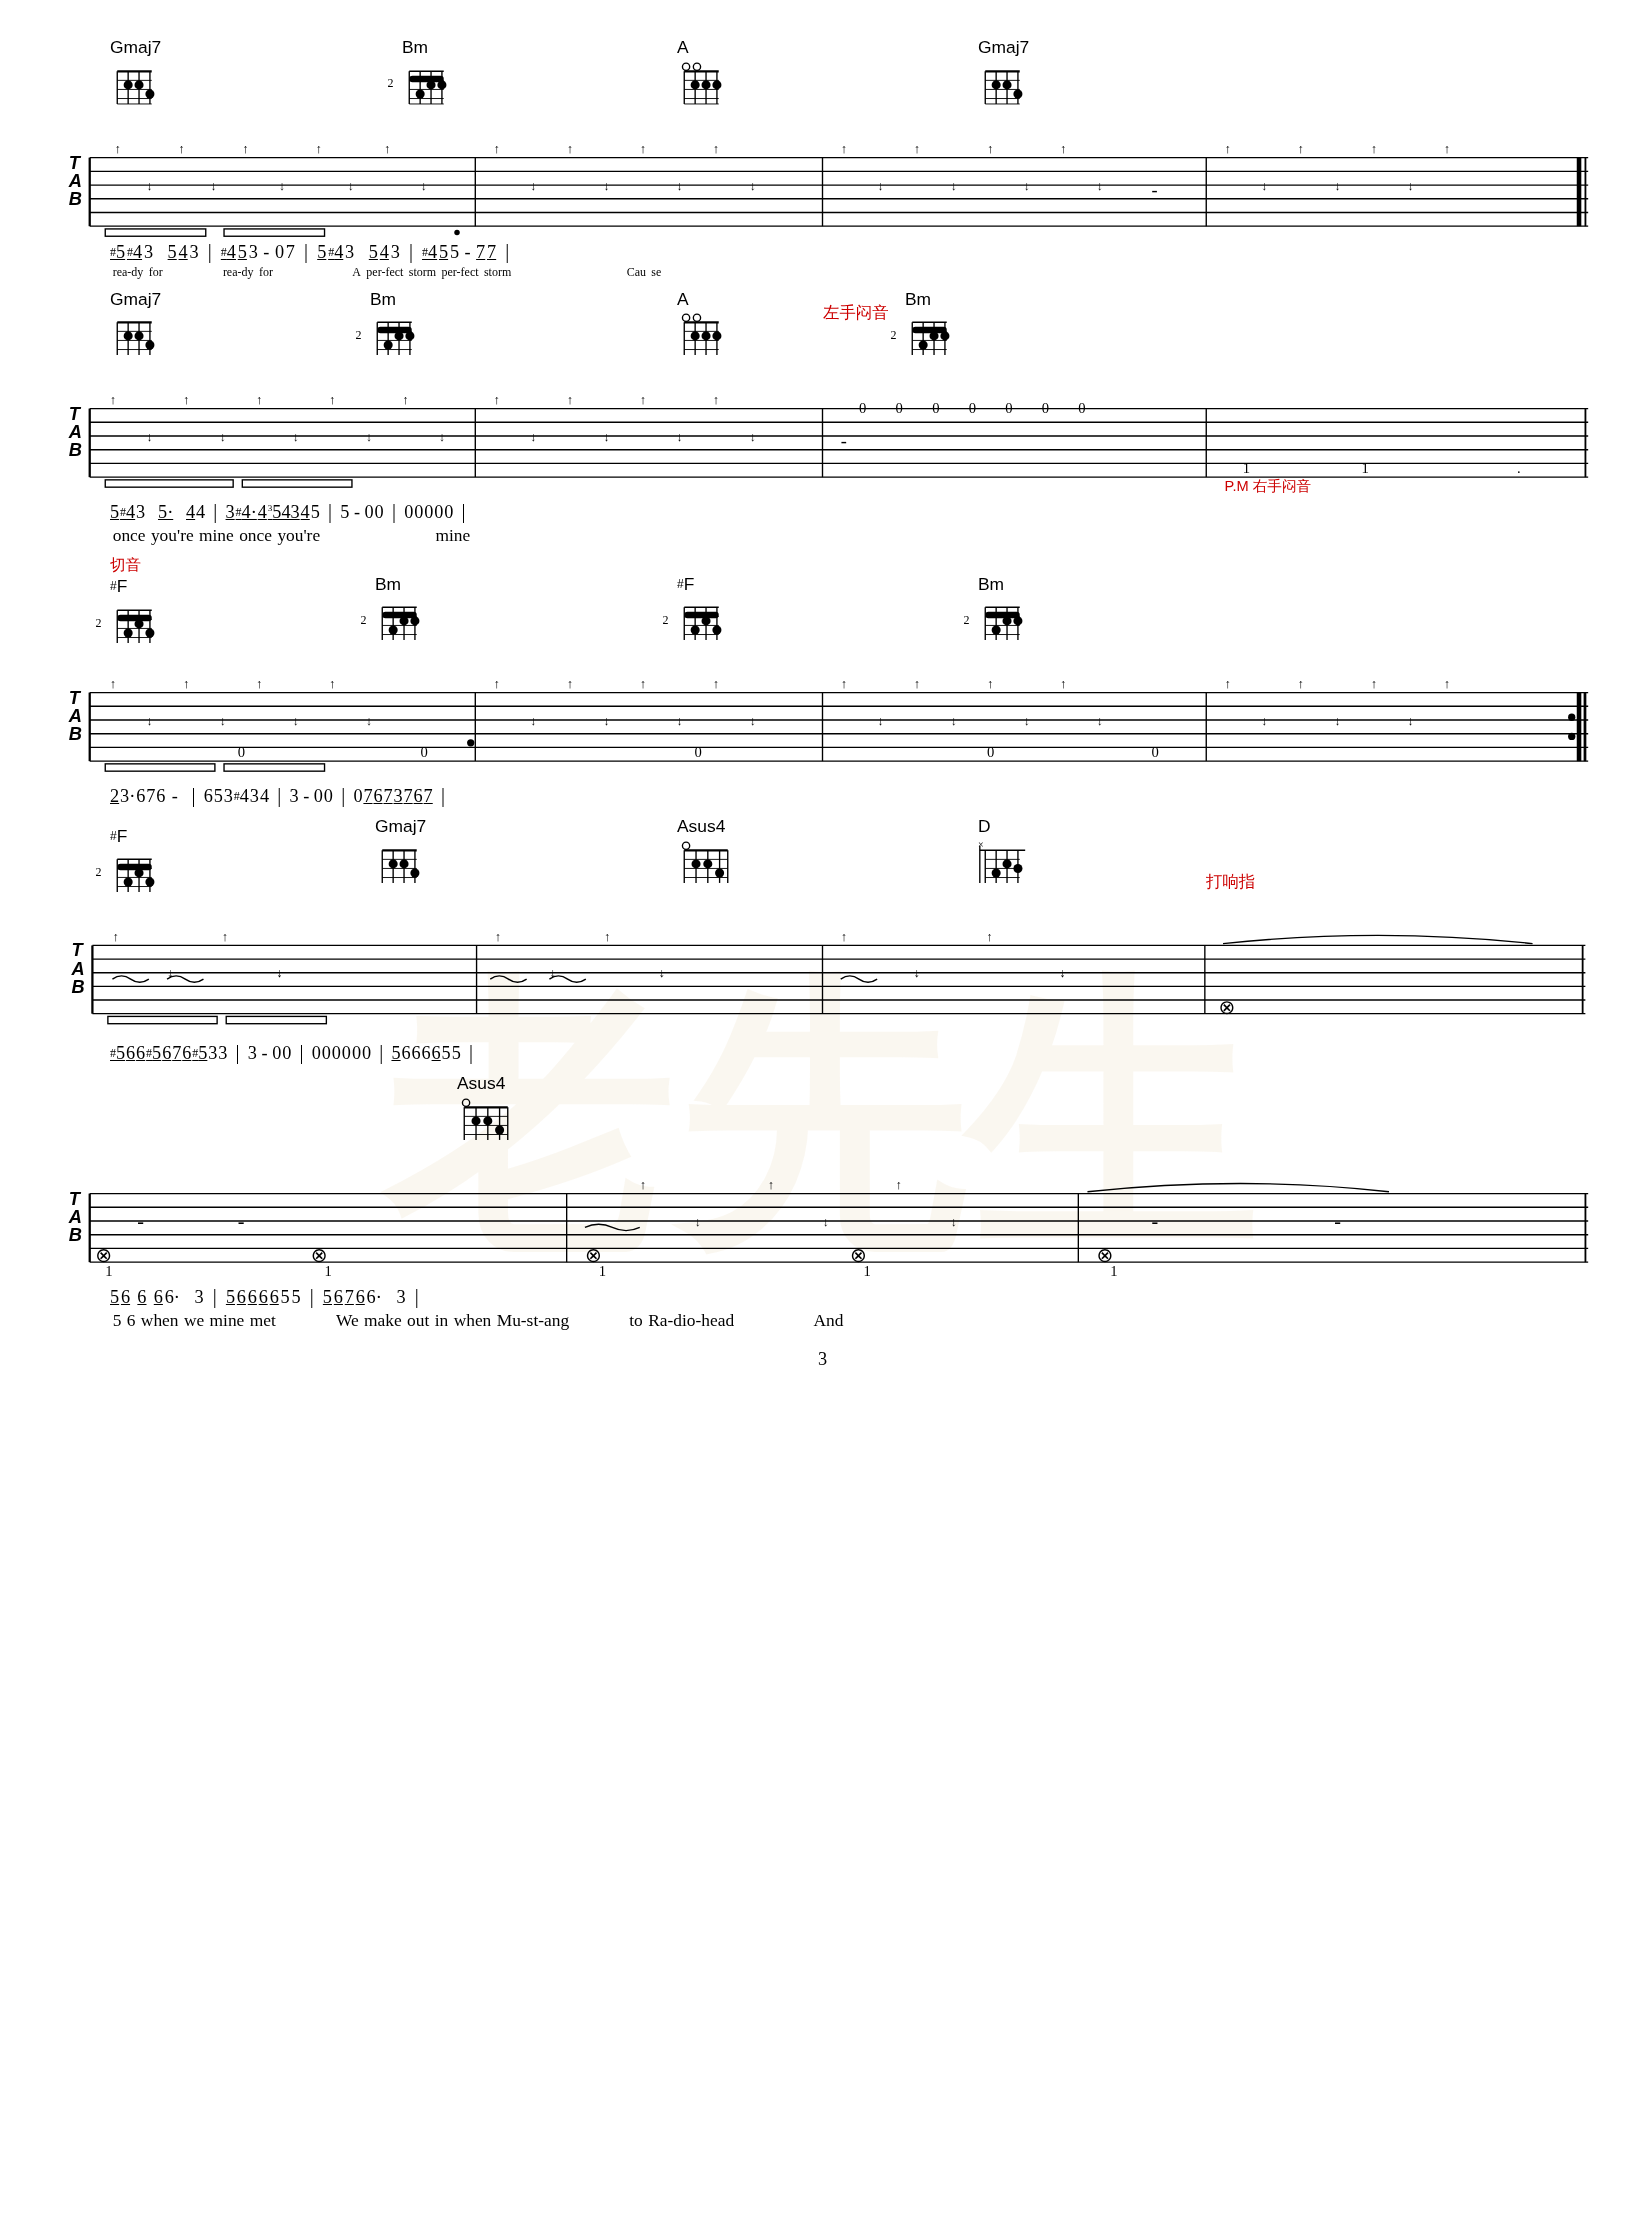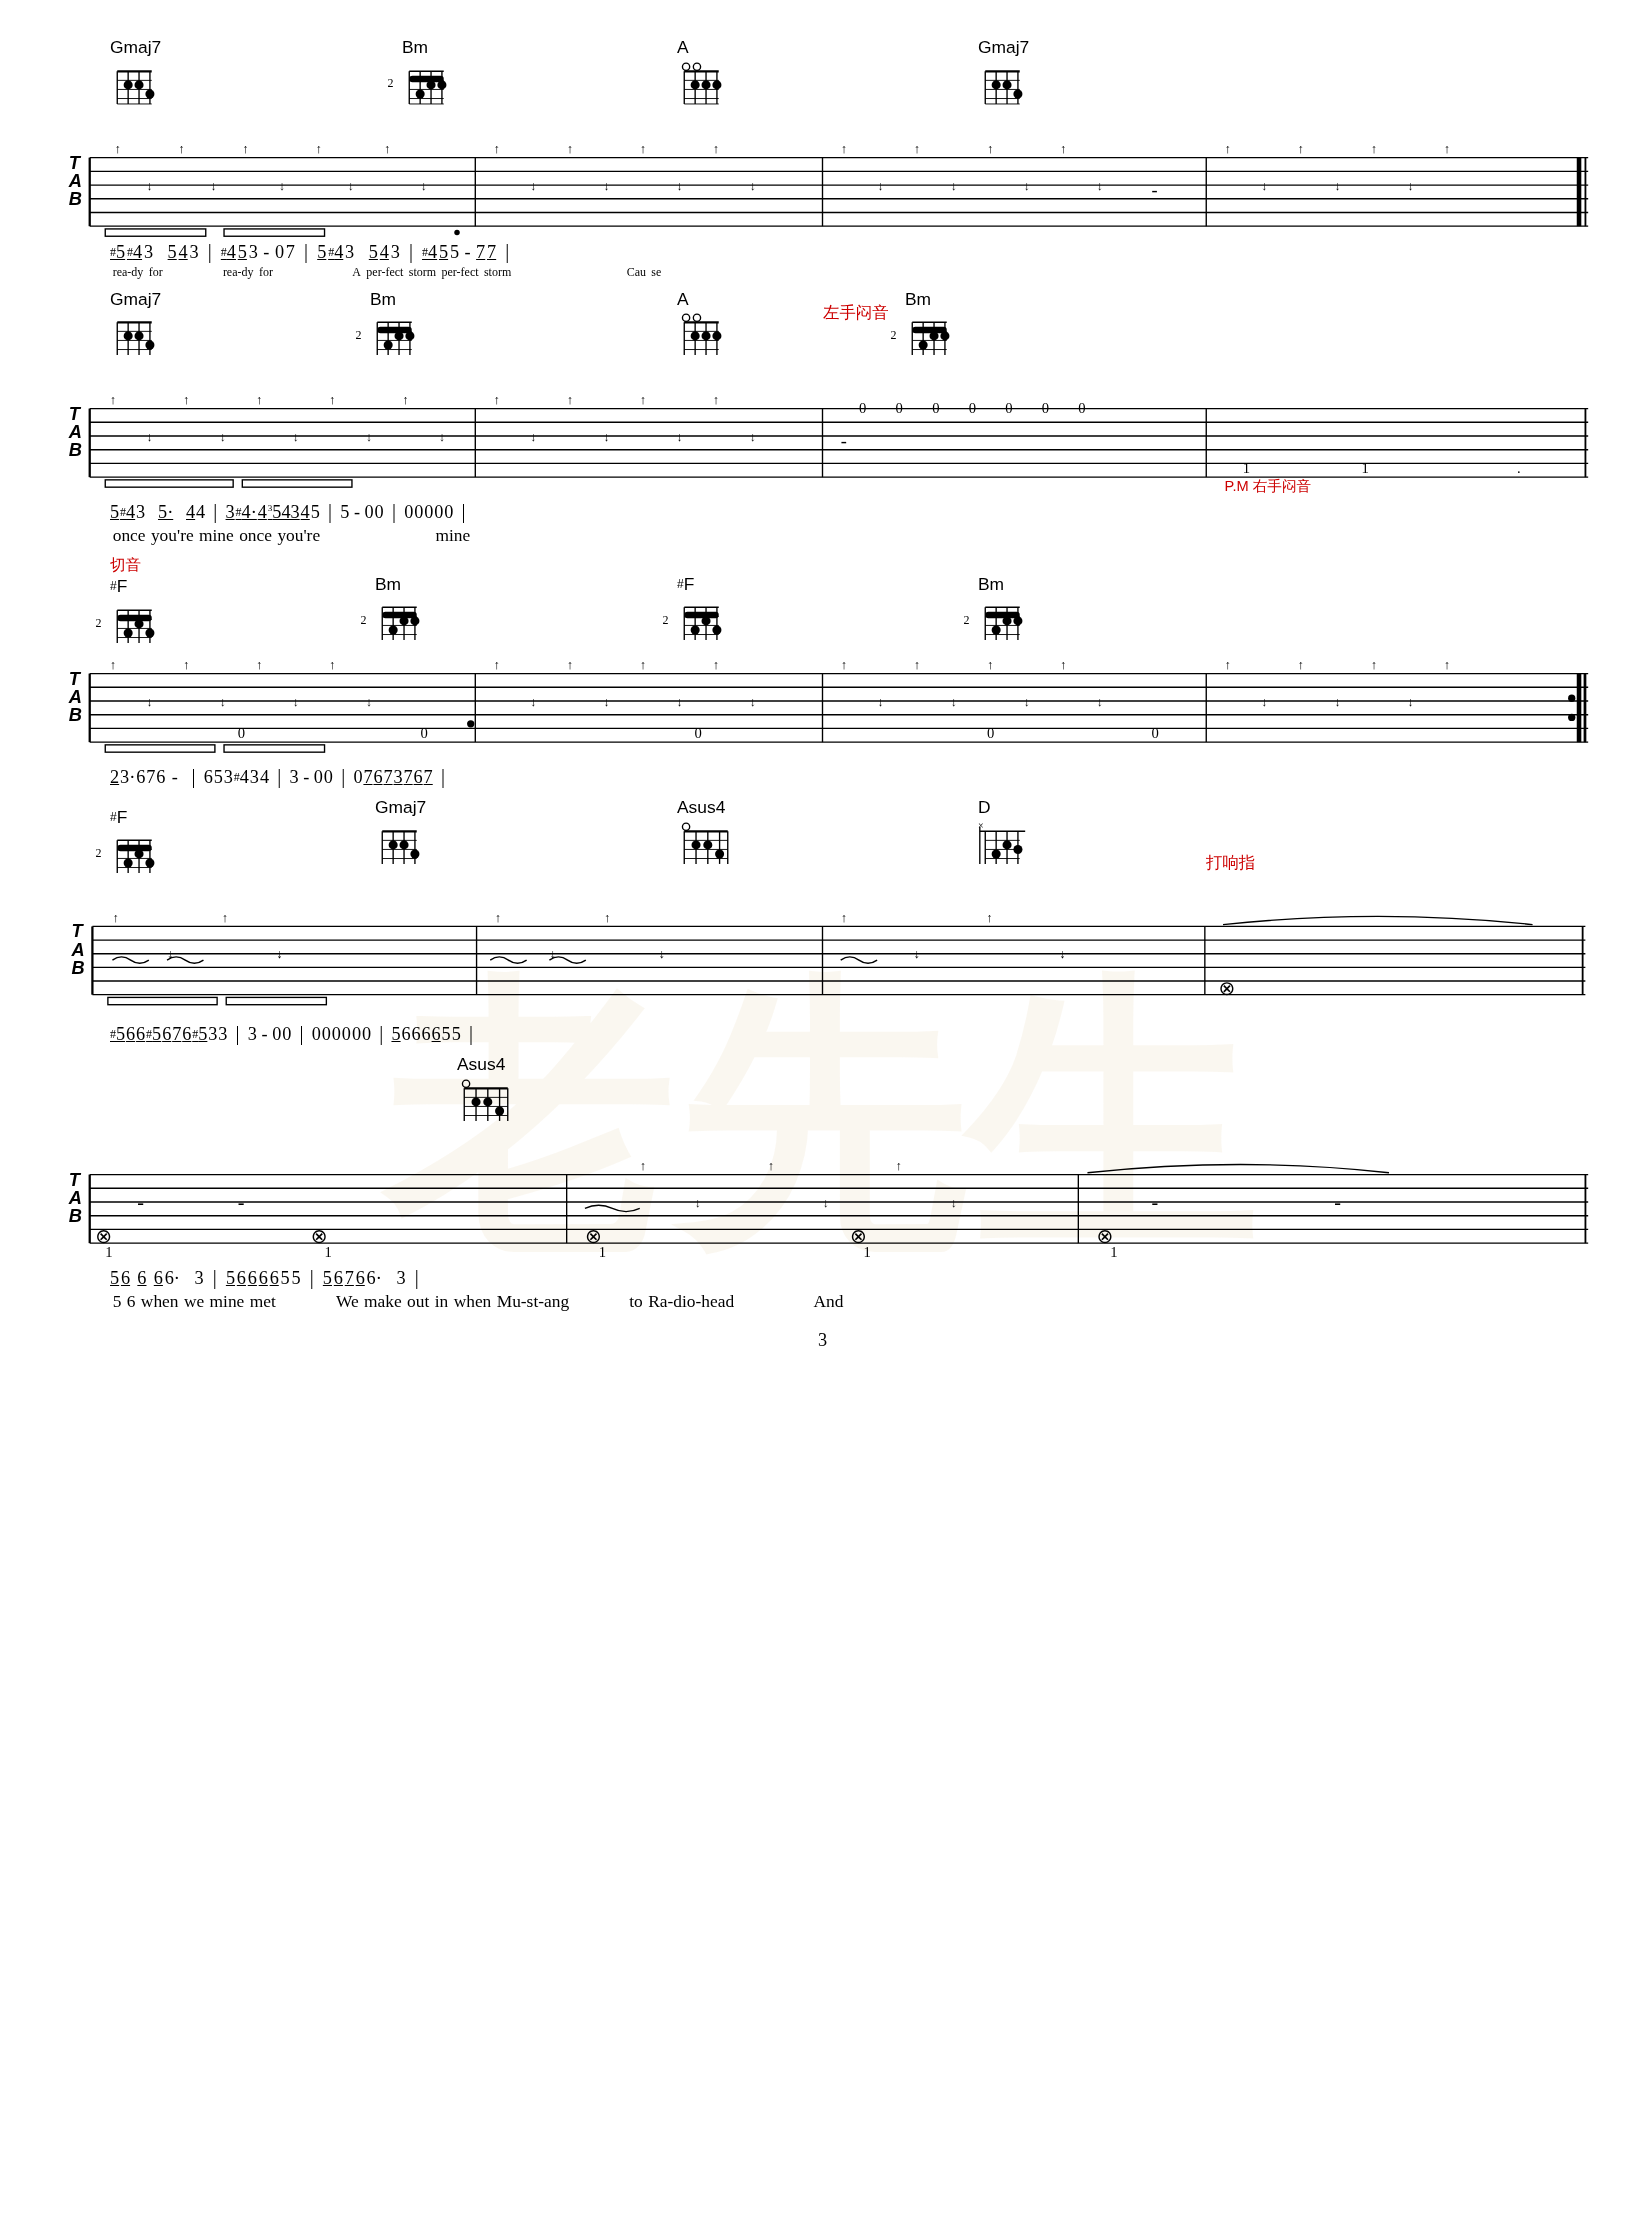--- a/index.html
+++ b/index.html
@@ -459,21 +459,21 @@
           <span class="lw">once</span>
           <span class="lw">you're</span>
           <span style="margin:0 55px;"></span>
           <span class="lw">mine</span>
         </div>
       </div>
     </div>
 
     <div class="section-block music-section">
 
-      <div style="position:relative; height:82px; margin-bottom:0; margin-left:55px;">
+      <div style="position:relative; height:82px; margin-bottom:19px; margin-left:55px;">
 
         <div style="position:absolute; left:0px; top:0;">
           <div style="color:#cc0000; font-size:15.5px; font-family:Arial;">切音</div>
           <div class="cd-name"><span class="sh">#</span>F</div>
           <div style="position:relative;">
             <span style="position:absolute;left:-14.6px;top:16.4px;font-size:12px;">2</span>
             <svg width="49" height="48" viewBox="0 0 54 52">
               <line x1="8" y1="12" x2="46" y2="12" stroke="#000" stroke-width="1.5"></line>
               <line x1="8" y1="12" x2="8" y2="48" stroke="#000" stroke-width="1.5"></line>
               <line x1="20" y1="12" x2="20" y2="48" stroke="#000" stroke-width="1.5"></line>

